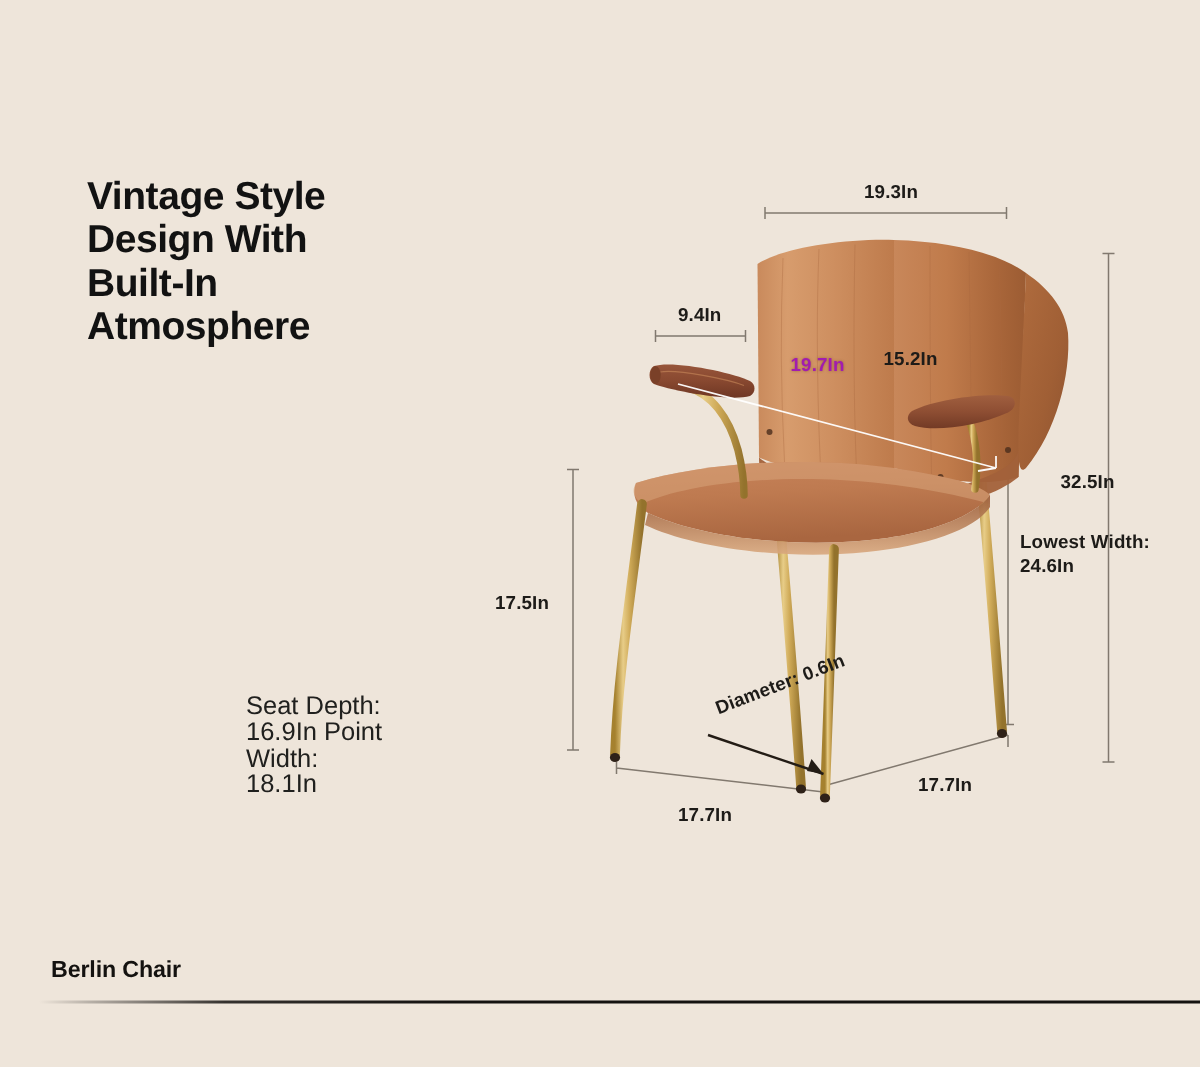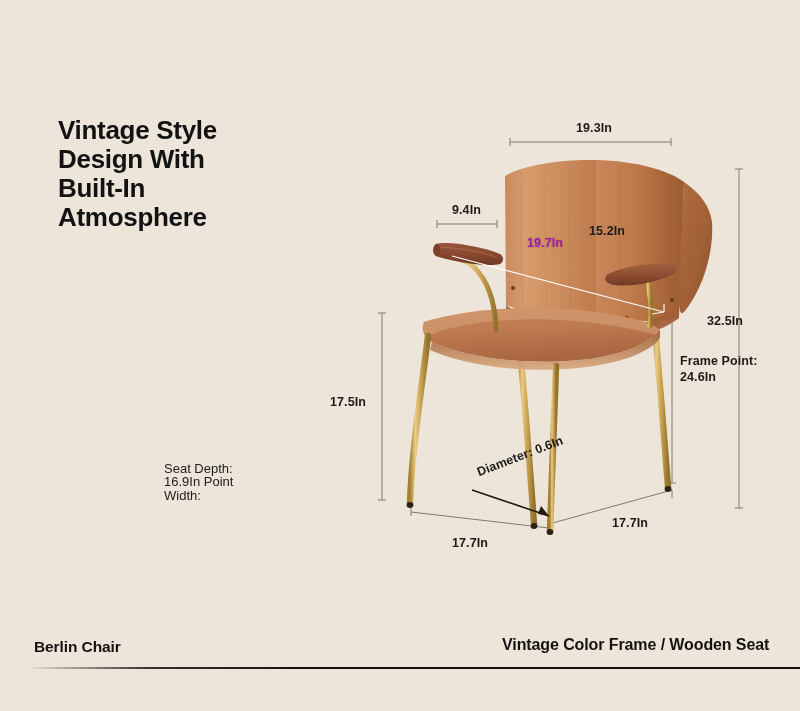--- a/index.html
+++ b/index.html
@@ -22,42 +22,42 @@
     line-height:1.12;
     letter-spacing:-0.3px;
     color:#121212;
     white-space:pre-line;
   }
 
   .spec-block{
     position:absolute;
     left:164px;top:462px;
     width:230px;
-    font-size:13px;
+    font-size:17px;
     line-height:1.02;
     color:#20201e;
     font-weight:500;
   }
   .spec-block div{margin:0;padding:0;}
   .spec-block .wrapline{line-height:1.25;}
 
   .dim{
     position:absolute;
     font-size:12.5px;
     font-weight:600;
     color:#1d1b18;
     white-space:nowrap;
     letter-spacing:0.1px;
   }
   .dim.white{color:#a21caf;font-weight:600;text-shadow:0 0 2px rgba(90,50,25,.45);}
   .dim.two-line{white-space:pre-line;line-height:1.28;}
 
   .d-193{left:576px;top:121px;}
   .d-94{left:452px;top:203px;}
-  .d-152{left:589px;top:224px;}
+  .d-152{left:589px;top:232px;}
   .d-197{left:527px;top:236px;}
   .d-325{left:707px;top:314px;}
   .d-lowest{left:680px;top:353px;}
   .d-175{left:330px;top:395px;}
   .d-diam{left:475px;top:466px;transform:rotate(-21deg);transform-origin:left top;font-weight:600;}
   .d-177a{left:452px;top:536px;}
   .d-177b{left:612px;top:516px;}
 
   .footer-rule{
     position:absolute;left:0;top:667px;width:800px;height:2px;
@@ -202,30 +202,30 @@
 
     <path d="M472 490 L549 516" stroke="#231c15" stroke-width="1.6" fill="none"></path>
     <path d="M549 516 L538 514 L541 506 Z" fill="#231c15"></path>
   </svg>
 
   <div class="dim d-193">19.3In</div>
   <div class="dim d-94">9.4In</div>
   <div class="dim d-152">15.2In</div>
   <div class="dim white d-197">19.7In</div>
   <div class="dim d-325">32.5In</div>
-  <div class="dim two-line d-lowest">Frame Point:
+  <div class="dim two-line d-lowest">Lowest Width:
 24.6In</div>
   <div class="dim d-175">17.5In</div>
   <div class="dim d-diam">Diameter: 0.6In</div>
   <div class="dim d-177a">17.7In</div>
   <div class="dim d-177b">17.7In</div>
 
   <div class="spec-block">
     <div>Seat Depth:</div>
     <div>16.9In Point</div>
     <div>Width:</div>
+    <div>18.1In</div>
   </div>
 
   <div class="foot-left">Berlin Chair</div>
-  <div class="foot-right">Vintage Color Frame / Wooden Seat</div>
   <div class="footer-rule"></div>
 
 </div>
 
 </body></html>

